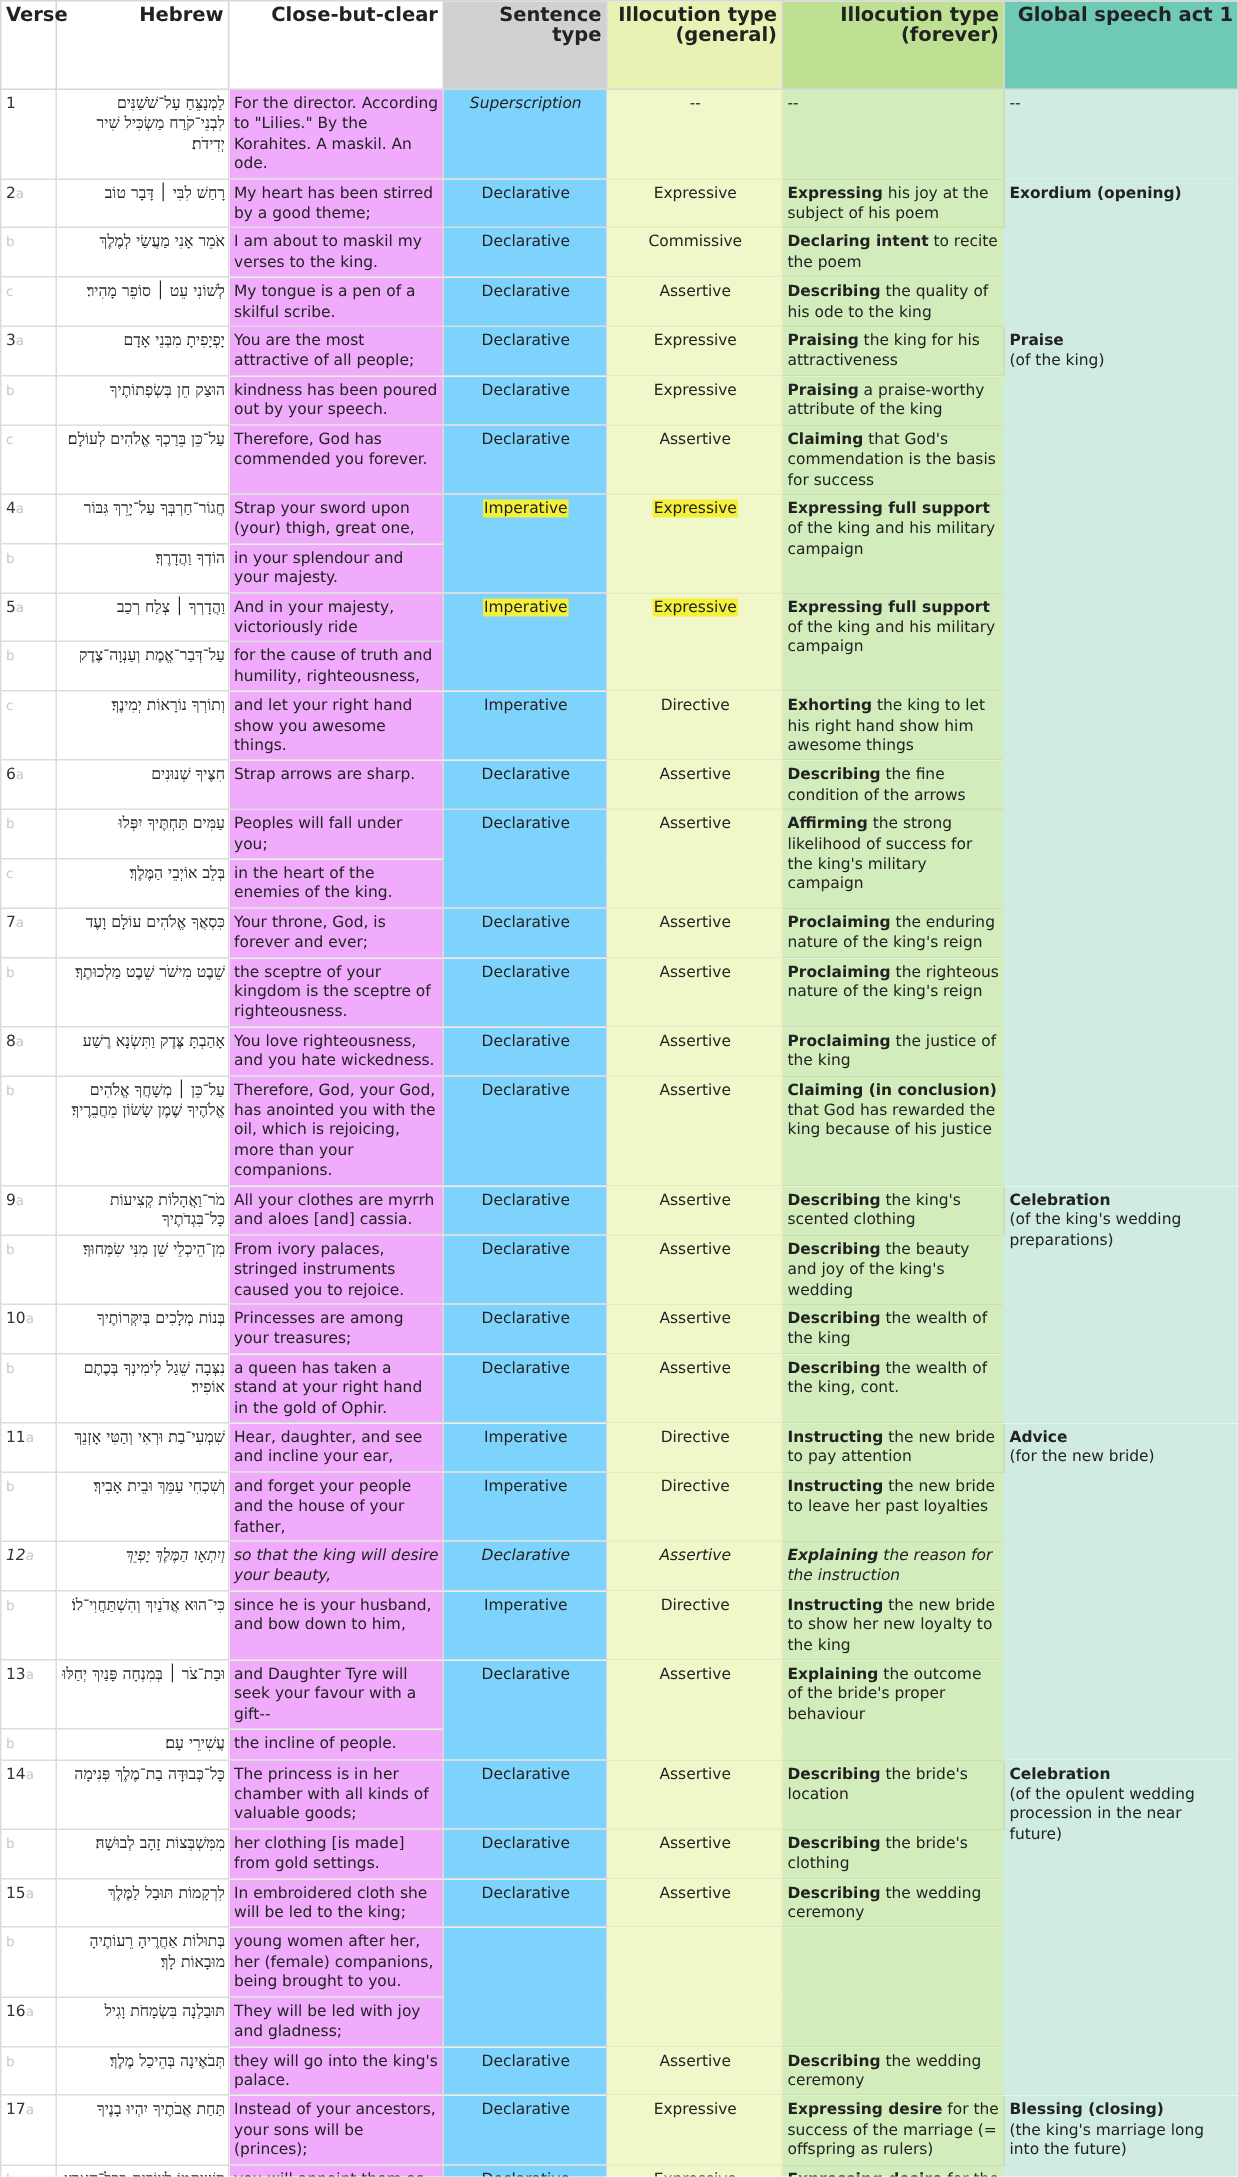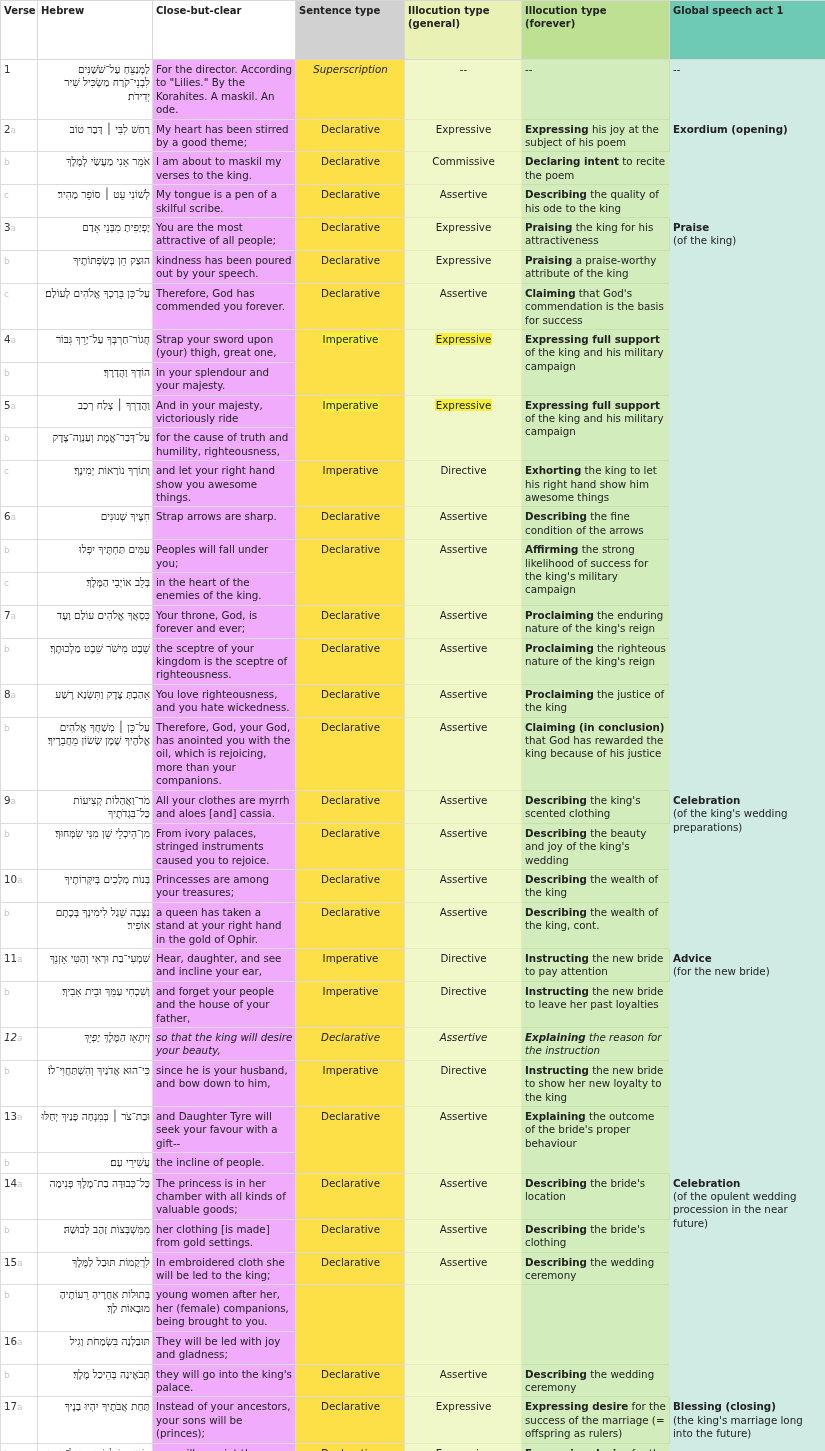--- a/index.html
+++ b/index.html
@@ -5,32 +5,32 @@
   html, body { margin:0; padding:0; background:#ffffff; }
   body { width:825px; height:1451px; overflow:hidden; font-family:"DejaVu Sans", sans-serif; font-size:10.3px; color:#222; }
   table { border-collapse:collapse; table-layout:fixed; width:825px; }
   col.c-verse { width:37px; }
   col.c-heb { width:115px; }
   col.c-eng { width:143px; }
   col.c-sent { width:109px; }
   col.c-gen { width:117px; }
   col.c-spec { width:148px; }
   col.c-glob { width:156px; }
-  th { font-weight:bold; text-align:left; vertical-align:top; padding:3px 3px; height:52px; border:1px solid #d8d8d8; font-size:10px; line-height:13px; color:#222;margin-top:28px; }
+  th { font-weight:bold; text-align:right; vertical-align:top; padding:3px 3px; height:52px; border:1px solid #d8d8d8; font-size:13px; line-height:13px; color:#222;margin-top:28px; }
   td { vertical-align:top; padding:3px 2px 2px 3px; line-height:13.4px; border:1px solid #dcdcdc; overflow:hidden; }
   th.h-verse, th.h-heb, th.h-eng { background:#ffffff; }
   th.h-sent { background:#d1d1d1; }
   th.h-gen { background:#e9f2b4; }
   th.h-spec { background:#bde093; }
   th.h-glob { background:#6fcab5; }
   td.verse { background:#fff; color:#333; font-size:10.3px; }
   td.verse .sub { color:#c8c8c8; font-size:9px; }
   td.heb { background:#fff; direction:rtl; text-align:right; font-family:"DejaVu Serif", serif; font-size:10.5px; }
   td.eng { background:#f0abfc; }
-  td.sent { background:#fde047; text-align:center; border-color:#dcdcdc; }
+  td.sent { background:#7dd3fc; text-align:center; border-color:#dcdcdc; }
   td.gen { background:#f0f7c8; text-align:center; border-color:#e3ecbb; }
   td.spec { background:#d3ecbb; border-color:#c7e0ae; }
   td.glob { background:#cfebe4; border-color:#cfebe4; border-top:1px solid #c3dfd8; }
   .hl { background:#f5f03b; padding:0 1px; }
   .italic { font-style:italic; }
   b { font-weight:bold; }
 </style>
 </head>
 <body>
 

